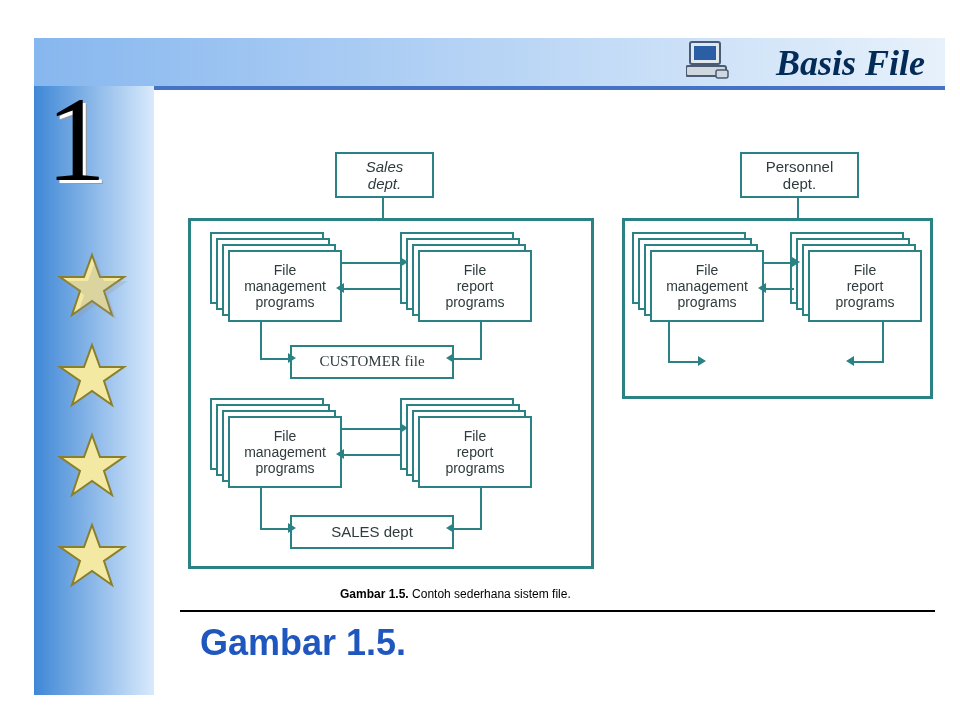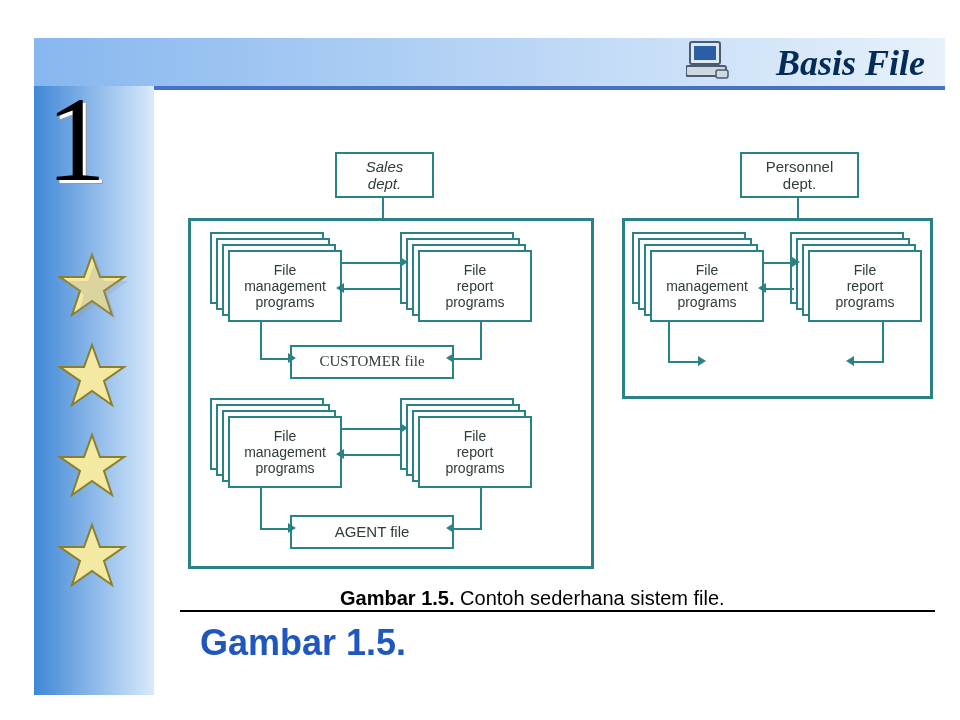--- a/index.html
+++ b/index.html
@@ -136,21 +136,21 @@
   }
   .arrow-right { border-width:5px 0 5px 8px; border-color: transparent transparent transparent #2b8284; }
   .arrow-left  { border-width:5px 8px 5px 0; border-color: transparent #2b8284 transparent transparent; }
 
   
   .fig-caption {
     position: absolute;
     top: 587px;
     left: 340px;
     font-family: Arial, sans-serif;
-    font-size: 20px;
+    font-size: 12px;
     color: #000;
   }
   .fig-caption b { font-weight: 700; }
   .caption-rule {
     position:absolute;
     top: 610px;
     left: 180px; right: 25px;
     height: 2px;
     background:#000;
   }
@@ -255,21 +255,21 @@
       <div class="card" style="left:0; top:0;"></div>
       <div class="card" style="left:6px; top:6px;"></div>
       <div class="card" style="left:12px; top:12px;"></div>
       <div class="card front" style="left:18px; top:18px;">File<br>report<br>programs</div>
     </div>
     <div class="hline" style="left:172px; top:278px; width:60px;"></div>
     <div class="arrow-right" style="left:230px; top:273px;"></div>
     <div class="hline" style="left:172px; top:304px; width:60px;"></div>
     <div class="arrow-left" style="left:166px; top:299px;"></div>
 
-    <div class="dbox" style="left:120px; top:365px; width:160px; height:30px;">AGENT file</div>
+    <div class="dbox" style="left:120px; top:365px; width:160px; height:30px;">SALES dept</div>
     <div class="vline" style="left:90px; top:336px; height:42px;"></div>
     <div class="hline" style="left:90px; top:378px; width:30px;"></div>
     <div class="arrow-right" style="left:118px; top:373px;"></div>
     <div class="vline" style="left:310px; top:336px; height:42px;"></div>
     <div class="hline" style="left:282px; top:378px; width:30px;"></div>
     <div class="arrow-left" style="left:276px; top:373px;"></div>
 
     <div class="dbox" style="left:570px; top:2px; width:115px; height:42px;">Personnel<br>dept.</div>
     <div class="vline" style="left:627px; top:46px; height:22px;"></div>
 

